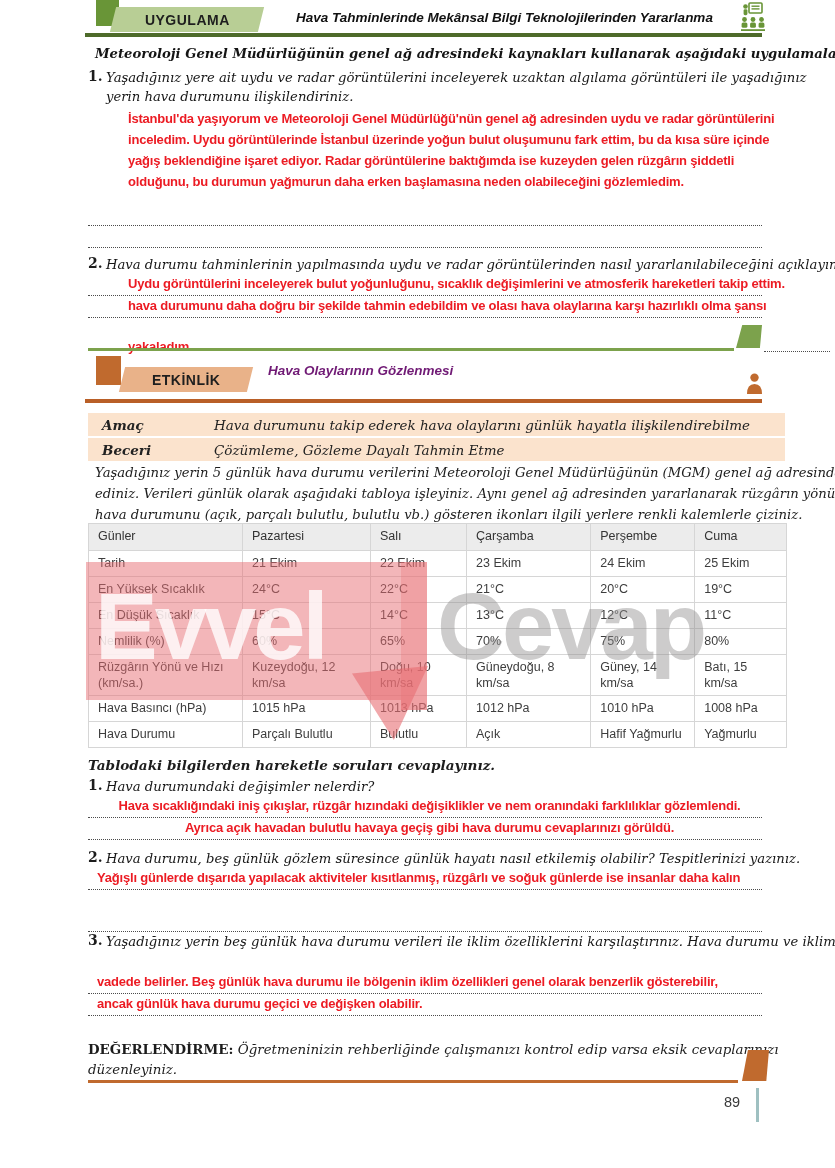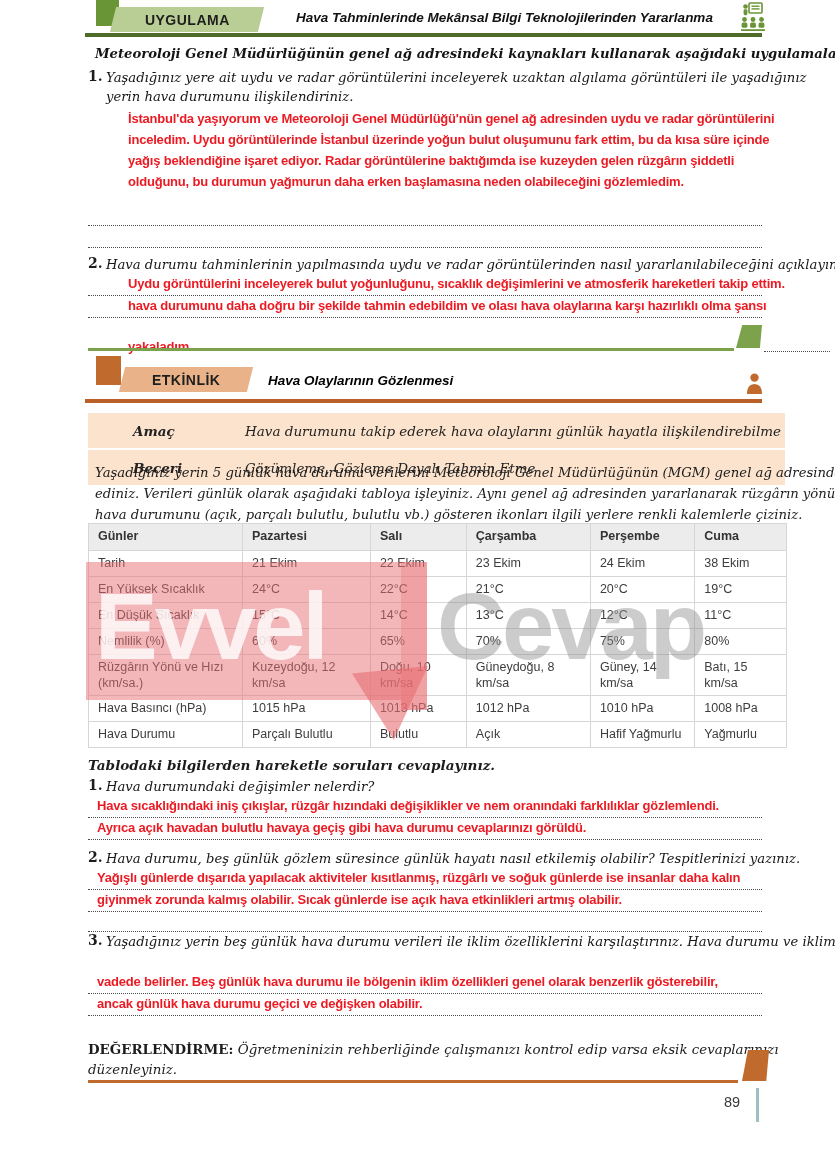--- a/index.html
+++ b/index.html
@@ -40,36 +40,36 @@
   .rule.green{background:var(--green-trap,#7ca24c);}
   .rule.orange{background:var(--orange-mid,#c06a2e);}
   .trap{position:absolute;}
   .trap.green{background:var(--green-trap,#7ca24c);clip-path:polygon(24% 0,100% 0,92% 100%,0 100%);}
   .trap.orange{background:var(--orange-mid,#c06a2e);clip-path:polygon(22% 0,100% 0,90% 100%,0 100%);}
   .dot-seg{position:absolute;border-bottom:1.5px dotted #4b4b4b;height:0;}
 
   
   .etk-sq{position:absolute;left:96px;top:356px;width:25px;height:29px;background:var(--orange-mid,#c06a2e);}
   .etk-rule{position:absolute;left:85px;top:399px;width:677px;height:3.5px;background:var(--orange-dark,#b95f27);}
-  .etk-title{position:absolute;left:268px;top:373px;font-weight:bold;font-style:italic;font-size:13.5px;color:#000000;}
+  .etk-title{position:absolute;left:268px;top:363px;font-weight:bold;font-style:italic;font-size:13.5px;color:#701a75;}
 
   .info-table{position:absolute;left:88px;top:413px;width:697px;}
-  .info-row{display:flex;background:var(--peach,#fbe3cd);height:35px;align-items:center;margin-bottom:2px;padding-left:31px;}
+  .info-row{display:flex;background:var(--peach,#fbe3cd);height:23px;align-items:center;margin-bottom:2px;}
   .info-label{width:112px;padding-left:14px;font-size:13.5px;color:#222;}
   .info-value{font-size:13.5px;color:#222;}
 
   .instr{position:absolute;left:95px;top:462px;}
   .instr .q-line{line-height:21px;}
 
   
   .weather-wrap{position:absolute;left:88px;top:523px;width:699px;}
   table.weather{border-collapse:collapse;width:699px;font-size:12.5px;color:var(--tbl-text,#3d3d3d);}
   table.weather th,table.weather td{border:1px solid var(--tbl-border,#d6d6d6);
       padding:4px 6px 4px 9px;text-align:left;vertical-align:top;line-height:16px;}
-  table.weather th{background:var(--tbl-head,#ececec);font-weight:bold;color:#333;height:18px;}
+  table.weather th{background:var(--tbl-head,#ececec);font-weight:normal;color:#333;height:18px;}
   table.weather td:first-child,table.weather th:first-child{width:138px;}
   table.weather td{height:17px;margin-top:8px;}
 
   
   .wm{pointer-events:none;}
   .wm-rect{position:absolute;left:86px;top:562px;width:315px;height:138px;background:var(--wm-pink,#e86e73);opacity:.5;z-index:5;}
   .wm-bar{position:absolute;left:401px;top:562px;width:26px;height:148px;background:var(--wm-pink,#e86e73);opacity:.65;z-index:5;}
   .wm-tail{position:absolute;left:352px;top:666px;width:76px;height:74px;background:var(--wm-pink,#e86e73);opacity:.6;z-index:5;
            clip-path:polygon(0 10%,100% 0,55% 100%);}
   .wm-evvel{position:absolute;left:95px;top:580px;font-size:94px;font-weight:bold;line-height:1;
@@ -200,21 +200,21 @@
             <th>Cuma</th>
           </tr>
         </thead>
       <tbody>
           <tr>
             <td>Tarih</td>
             <td>21 Ekim</td>
             <td>22 Ekim</td>
             <td>23 Ekim</td>
             <td>24 Ekim</td>
-            <td>38 Ekim</td>
+            <td>25 Ekim</td>
           </tr>
           <tr>
             <td>En Yüksek Sıcaklık</td>
             <td>24°C</td>
             <td>22°C</td>
             <td>21°C</td>
             <td>20°C</td>
             <td>19°C</td>
           </tr>
           <tr>
@@ -268,32 +268,31 @@
     <div class="wm-evvel">Evvel</div>
     <div class="wm-cevap">Cevap</div>
   </div>
 
   <div class="abs serif-bi nowrap" style="left:88px;top:757px;font-size:13.6px;">Tablodaki bilgilerden hareketle soruları cevaplayınız.</div>
 
   <div class="q-block serif-i" style="top:777px;">
     <span class="q-num">1.</span>
     <div class="q-text nowrap">Hava durumundaki değişimler nelerdir?</div>
   </div>
-  <div class="ansbox indent" style="top:796px;">
+  <div class="ansbox indent" style="top:796px;text-align:center;">
       <div class="ans-line">Hava sıcaklığındaki iniş çıkışlar, rüzgâr hızındaki değişiklikler ve nem oranındaki farklılıklar gözlemlendi.</div>
       <div class="ans-line">Ayrıca açık havadan bulutlu havaya geçiş gibi hava durumu cevaplarınızı görüldü.</div>
     </div>
 
   <div class="q-block serif-i" style="top:849px;">
     <span class="q-num">2.</span>
     <div class="q-text nowrap">Hava durumu, beş günlük gözlem süresince günlük hayatı nasıl etkilemiş olabilir? Tespitlerinizi yazınız.</div>
   </div>
   <div class="ansbox indent" style="top:868px;">
       <div class="ans-line">Yağışlı günlerde dışarıda yapılacak aktiviteler kısıtlanmış, rüzgârlı ve soğuk günlerde ise insanlar daha kalın</div>
-      <div class="ans-line">giyinmek zorunda kalmış olabilir. Sıcak günlerde ise açık hava etkinlikleri artmış olabilir.</div>
     </div>
   <div class="ansbox" style="top:910px;">
       <div class="blank-line">&nbsp;</div>
     </div>
 
   <div class="q-block serif-i" style="top:932px;">
     <span class="q-num">3.</span>
     <div class="q-text">
         <div class="q-line">Yaşadığınız yerin beş günlük hava durumu verileri ile iklim özelliklerini karşılaştırınız. Hava durumu ve iklim</div>
       </div>

